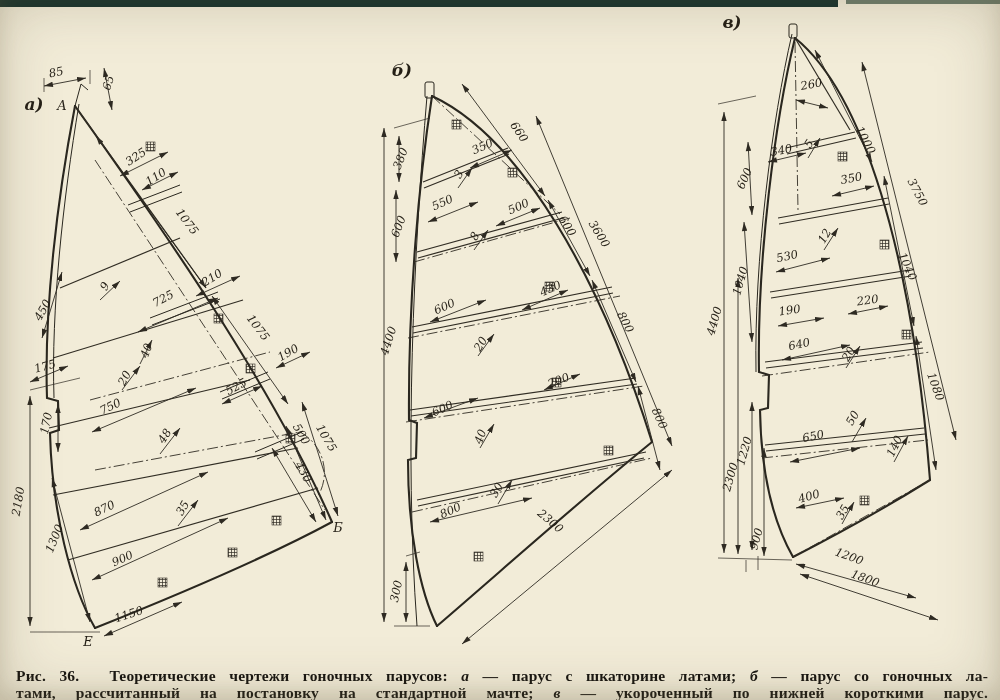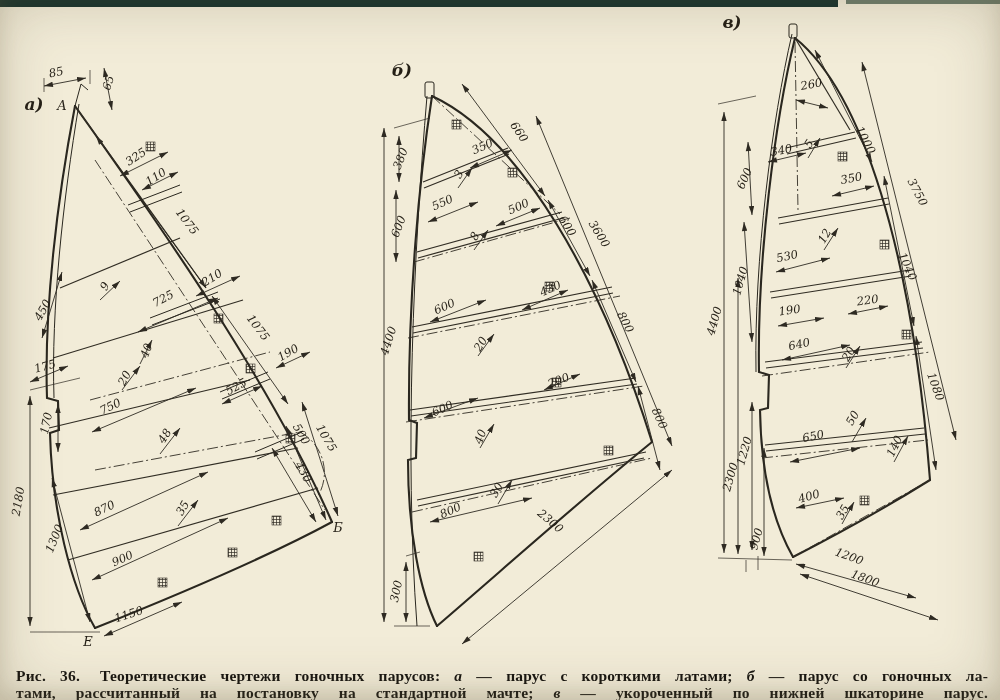--- a/index.html
+++ b/index.html
@@ -5,21 +5,21 @@
   html,body{margin:0;padding:0;}
   body{width:1000px;height:700px;background:#f2ecd8;overflow:hidden;position:relative;
        font-family:"Liberation Serif", serif;}
   .vignette{position:absolute;inset:0;pointer-events:none;
     box-shadow:inset 0 0 60px rgba(90,80,50,.25), inset 0 -8px 18px rgba(120,110,80,.18);}
   .scan-strip{position:absolute;top:0;left:0;width:838px;height:7px;background:#17322d;}
   .scan-strip2{position:absolute;top:0;left:846px;width:154px;height:4px;background:#6d7d6c;}
   .caption{position:absolute;left:16px;top:668px;width:972px;color:#181611;
     font-weight:bold;font-size:15.5px;line-height:16.5px;letter-spacing:.2px;word-spacing:3px;}
   .cap-line{text-align:justify;text-align-last:justify;}
-  .figno{margin-right:20px;}
+  .figno{margin-right:30px;}
   .em{font-style:italic;font-weight:bold;}
   svg{position:absolute;top:0;left:0;}
   .edge{fill:none;stroke:#2a271f;stroke-width:2.1;stroke-linecap:round;}
   .thin{fill:none;stroke:#2a271f;stroke-width:1;}
   .seam{fill:none;stroke:#312d24;stroke-width:1.2;}
   .dd{fill:none;stroke:#312d24;stroke-width:.9;stroke-dasharray:11 3 2 3;}
   .dim{fill:none;stroke:#2e2a22;stroke-width:.9;marker-start:url(#ma);marker-end:url(#me);}
   .ldr{fill:none;stroke:#2e2a22;stroke-width:.9;marker-end:url(#me);}
   .ext{fill:none;stroke:#2e2a22;stroke-width:.7;}
   text{fill:#241f16;}
@@ -308,17 +308,17 @@
       <text class="d" transform="translate(810,500) rotate(-16)">400</text>
       <text class="d" transform="translate(846,514) rotate(-60)">35</text>
       <text class="d" transform="translate(760,540) rotate(-74)">900</text>
       <text class="d" transform="translate(848,560) rotate(20)">1200</text>
       <text class="d" transform="translate(864,582) rotate(20)">1800</text>
     </g>
   </g>
 </svg>
 
 <div class="caption">
-  <div class="cap-line"><span class="figno">Рис. 36.</span><span>Теоретические чертежи гоночных парусов: </span><span class="em">а</span><span> — парус с короткими латами; </span><span class="em">б</span><span> — парус со гоночных ла-</span></div>
-  <div class="cap-line"><span>тами, рассчитанный на постановку на стандартной мачте; </span><span class="em">в</span><span> — укороченный по нижней шкаторине парус.</span></div>
+  <div class="cap-line"><span class="figno">Рис. 36.</span><span>Теоретические чертежи гоночных парусов: </span><span class="em">а</span><span> — парус с шкаторине латами; </span><span class="em">б</span><span> — парус со гоночных ла-</span></div>
+  <div class="cap-line"><span>тами, рассчитанный на постановку на стандартной мачте; </span><span class="em">в</span><span> — укороченный по нижней короткими парус.</span></div>
 </div>
 
 <div class="vignette"></div>
 
 </body></html>

